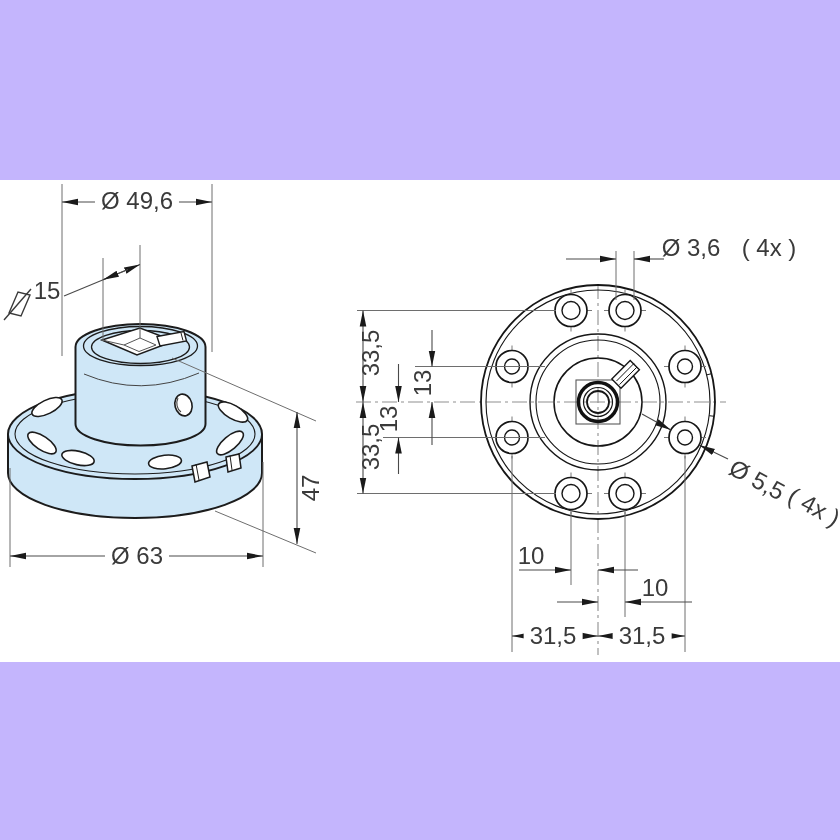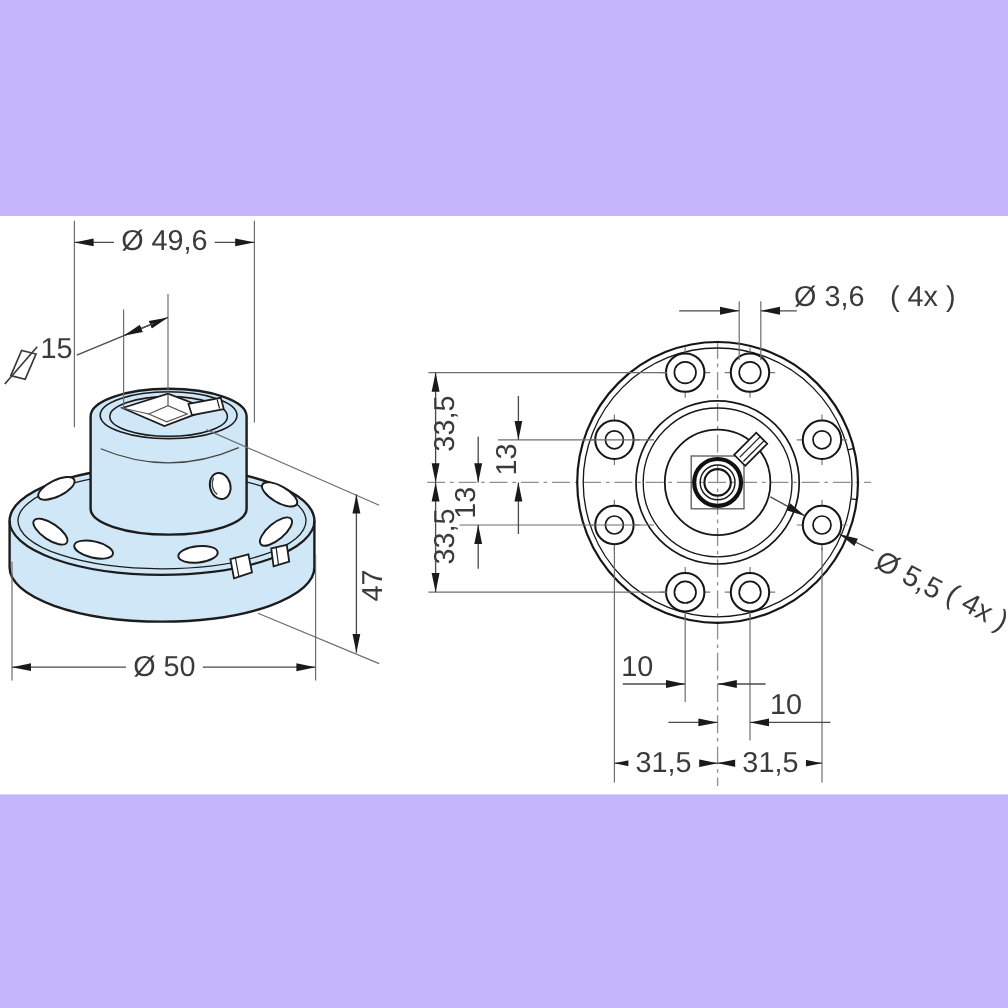--- a/index.html
+++ b/index.html
@@ -206,21 +206,21 @@
         <line x1="598" y1="636" x2="685" y2="636" marker-start="url(#arrs)" marker-end="url(#arr)"></line>
 
         <line x1="642" y1="414" x2="670.9" y2="430" marker-end="url(#arr)"></line>
         <line x1="728" y1="459" x2="699.1" y2="445" marker-end="url(#arr)"></line>
       </g>
     </g>
   </svg>
 
   <span class="lbl bg" style="left:137px;top:201px;">Ø 49,6</span>
   <span class="lbl" style="left:47px;top:291px;">15</span>
-  <span class="lbl bg" style="left:137px;top:556px;">Ø 50</span>
+  <span class="lbl bg" style="left:137px;top:556px;">Ø 63</span>
   <span class="lbl rot90" style="left:311px;top:488px;">47</span>
 
   <span class="lbl" style="left:691px;top:248px;">Ø 3,6</span>
   <span class="lbl" style="left:769px;top:248px;">( 4x )</span>
   <span class="lbl rot90" style="left:371px;top:353px;">33,5</span>
   <span class="lbl rot90" style="left:423px;top:383px;">13</span>
   <span class="lbl rot90" style="left:389px;top:419px;">13</span>
   <span class="lbl rot90" style="left:371px;top:447px;">33,5</span>
   <span class="lbl rot28" style="left:757px;top:480px;">Ø 5,5</span>
   <span class="lbl rot28" style="left:814px;top:507px;">( 4x )</span>

